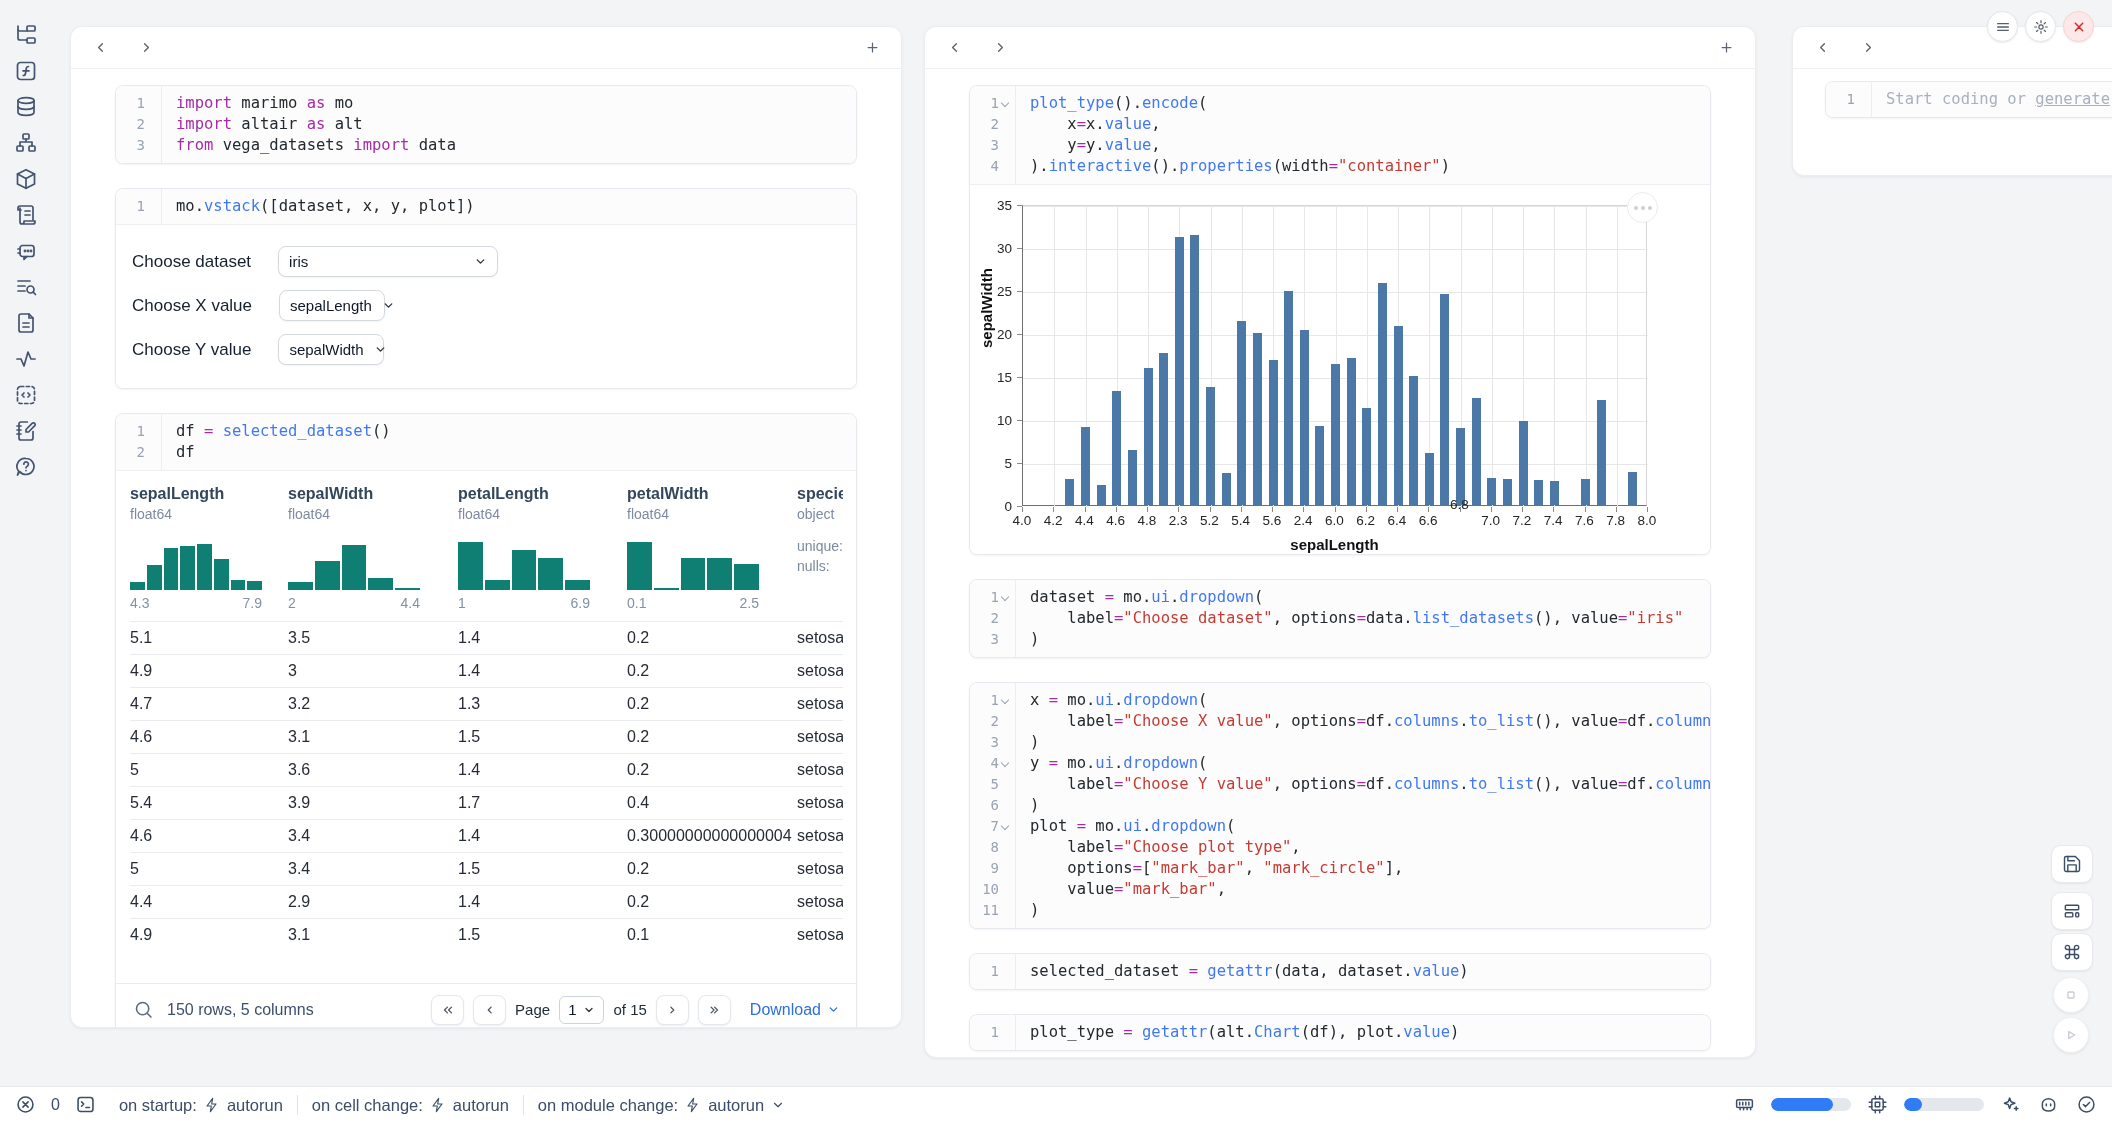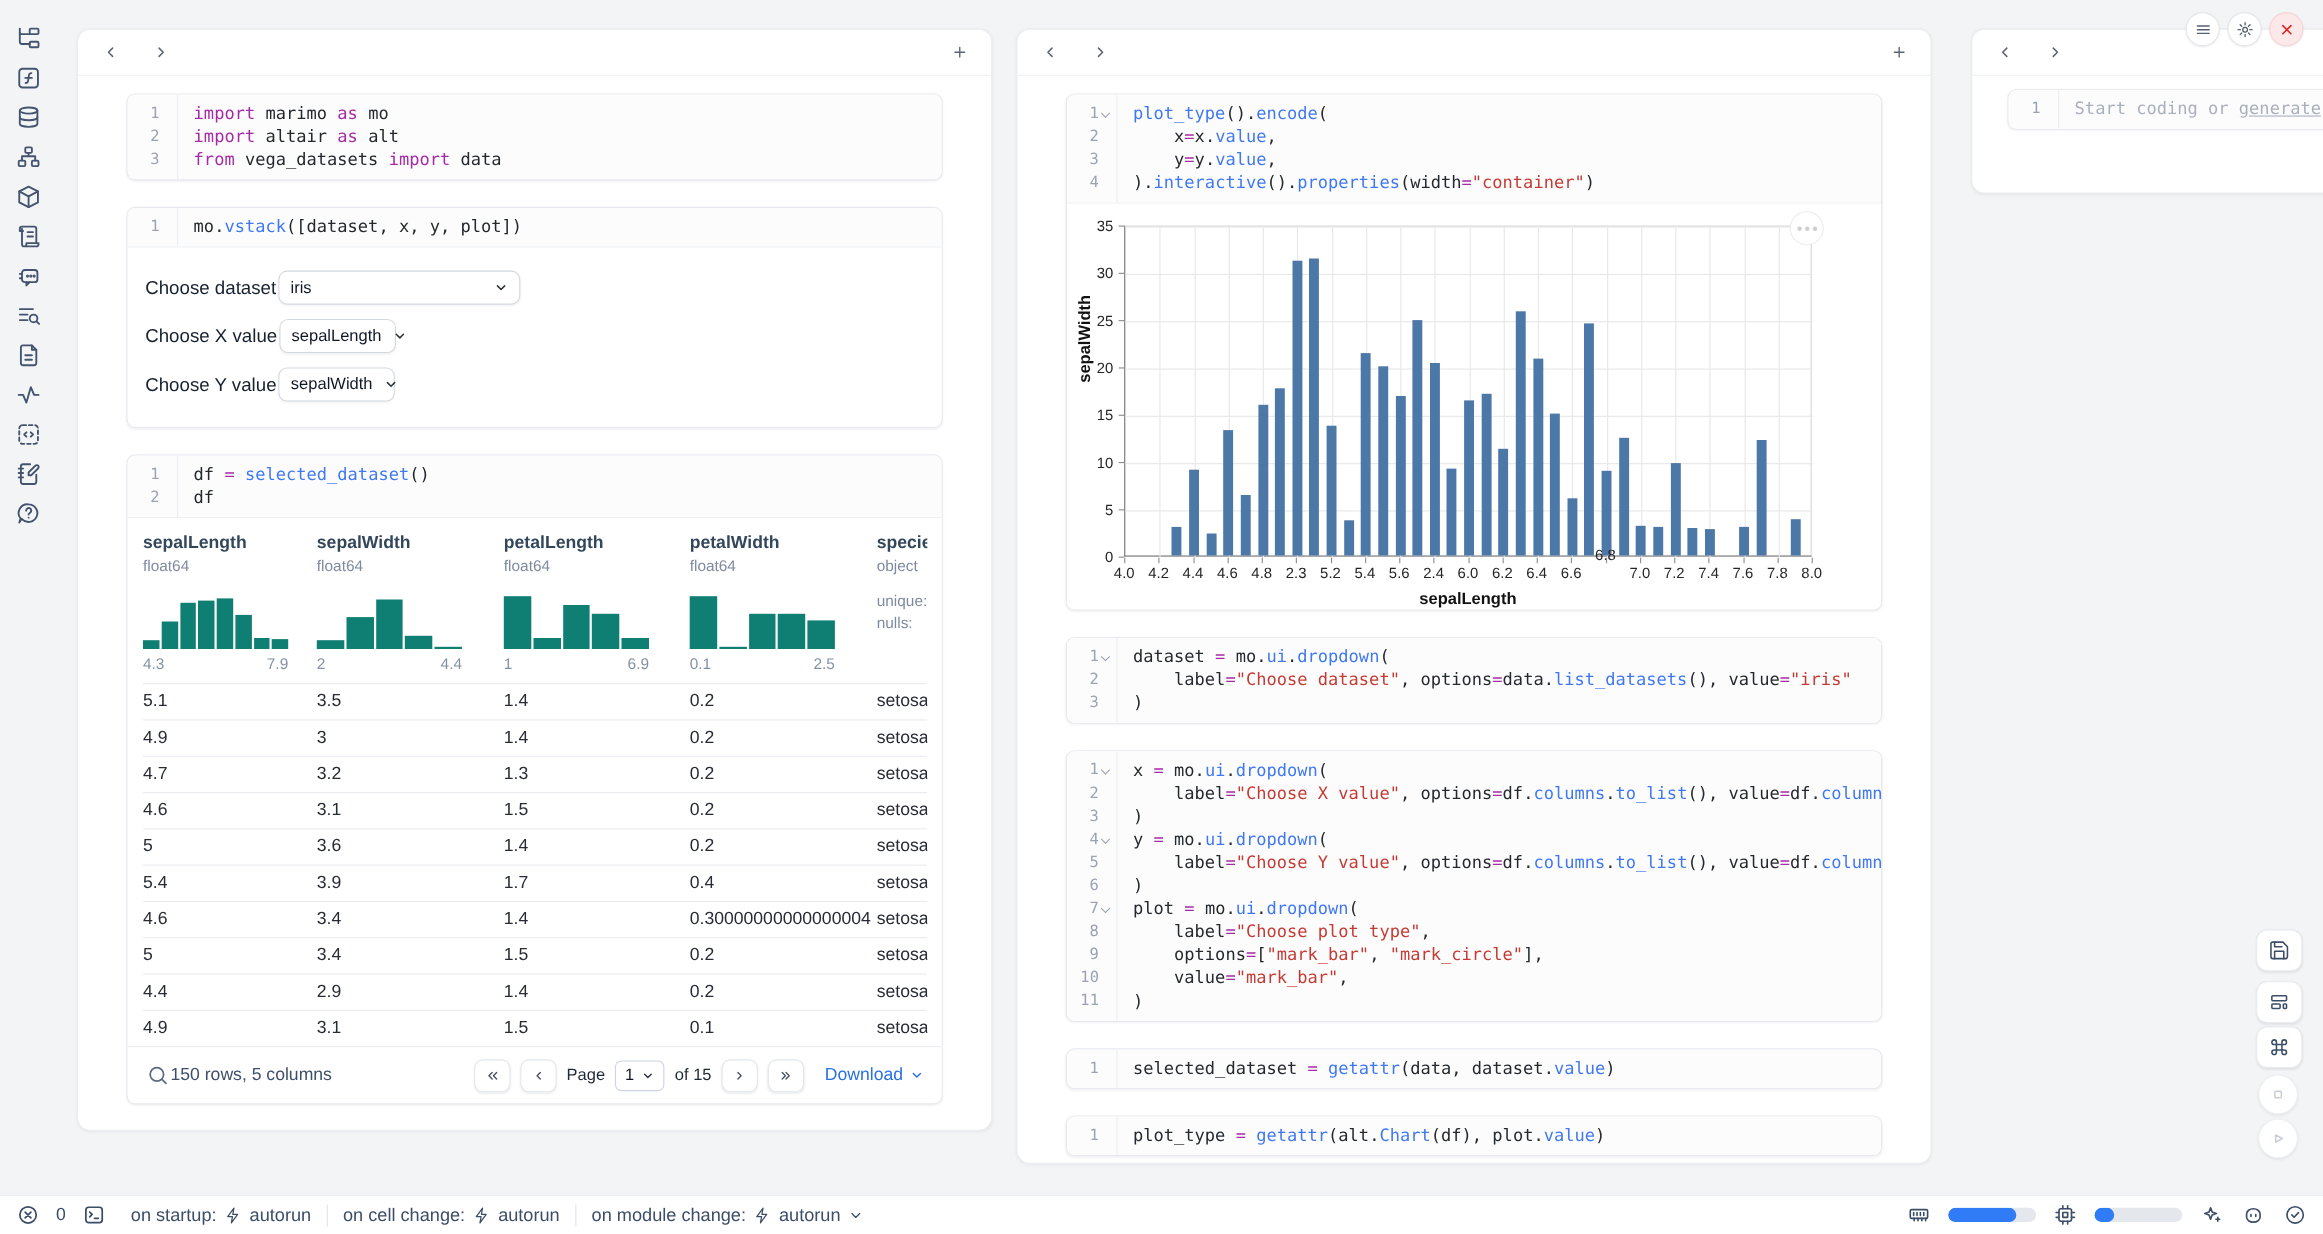--- a/index.html
+++ b/index.html
@@ -39,39 +39,39 @@
                     border-right:1.6px solid #9aa3b2; border-bottom:1.6px solid #9aa3b2; transform:rotate(45deg); }
   .codelines { padding:7px 0 7px 14px; font:15.5px/21px "DejaVu Sans Mono", monospace;
                color:#24292e; white-space:pre; overflow:hidden; flex:1; }
   .cl { height:21px; }
   .tk-kw { color:#a62ba6; } .tk-fn { color:#4078f2; } .tk-st { color:#c53b33; }
   .tk-pl { color:#24292e; } .tk-ph { color:#a9b0bd; } .tk-phu { color:#a9b0bd; text-decoration:underline; }
   .output { border-top:1px solid #eef0f2; background:#fff; }
 
   
   .dd-rows { padding:12px 16px 10px; }
-  .dd-row { display:flex; align-items:center; gap:2px; margin:9px 0 13px; font-size:17px; color:#16202e; }
+  .dd-row { display:flex; align-items:center; gap:27px; margin:9px 0 13px; font-size:17px; color:#16202e; }
   .sel { display:inline-flex; align-items:center; justify-content:space-between; gap:10px;
          border:1px solid #d4d9e0; border-radius:8px; height:31px; padding:0 10px;
          font-size:15px; color:#101828; background:#fff; box-shadow:0 1px 2px rgba(0,0,0,.05); cursor:pointer; }
   .sel svg { width:13px; height:13px; flex:none; }
 
   
   .df-wrap { padding:6px 0 0 14px; width:727px; overflow:hidden; }
   .df-head { display:flex; }
   .df-h { flex:none; padding-top:8px; }
   .df-h .nm { font-weight:bold; font-size:16px; color:#33475c; }
   .df-h .dt { font-size:14px; color:#7e8aa0; margin-top:3px; }
   .hist { height:56px; width:132px; display:flex; align-items:flex-end; gap:2px; margin:12px 0 5px; }
   .hist i { flex:1; display:block; }
   .hist-range { width:132px; display:flex; justify-content:space-between; font-size:14px; color:#8292a4; margin-bottom:10px; }
   .df-extra { font-size:14px; color:#7e8aa0; line-height:20px; margin-top:14px; }
   .tr { display:flex; border-top:1px solid #e9ebef; height:33px; align-items:center; font-size:16px; color:#262b35; }
   .td { flex:none; white-space:nowrap; overflow:hidden; }
-  .df-footer { border-top:1px solid #e9ebef; height:52px; display:flex; align-items:center; padding:0 16px; gap:0; }
+  .df-footer { border-top:1px solid #e9ebef; height:52px; display:flex; align-items:center; padding:0 16px; gap:12px;margin-top:32px; }
   .df-footer .summary { font-size:16px; color:#3e4f6b; }
   .pg { margin-left:auto; display:flex; align-items:center; gap:9px; }
   .pg-btn { width:33px; height:30px; border:1px solid #e4e7ec; border-radius:8px; background:#fff;
             box-shadow:0 1px 2px rgba(0,0,0,.07); display:flex; align-items:center; justify-content:center;
             color:#4b5563; cursor:pointer; }
   .pg-btn svg { width:14px; height:14px; }
   .pg-label { font-size:15px; color:#1f2937; }
   .page-sel { height:28px; border:1px solid #cdd4dd; border-radius:6px; padding:0 8px; display:flex;
               align-items:center; gap:7px; font-size:15px; color:#101828; cursor:pointer; background:#fff; }
   .page-sel svg { width:12px; height:12px; }

